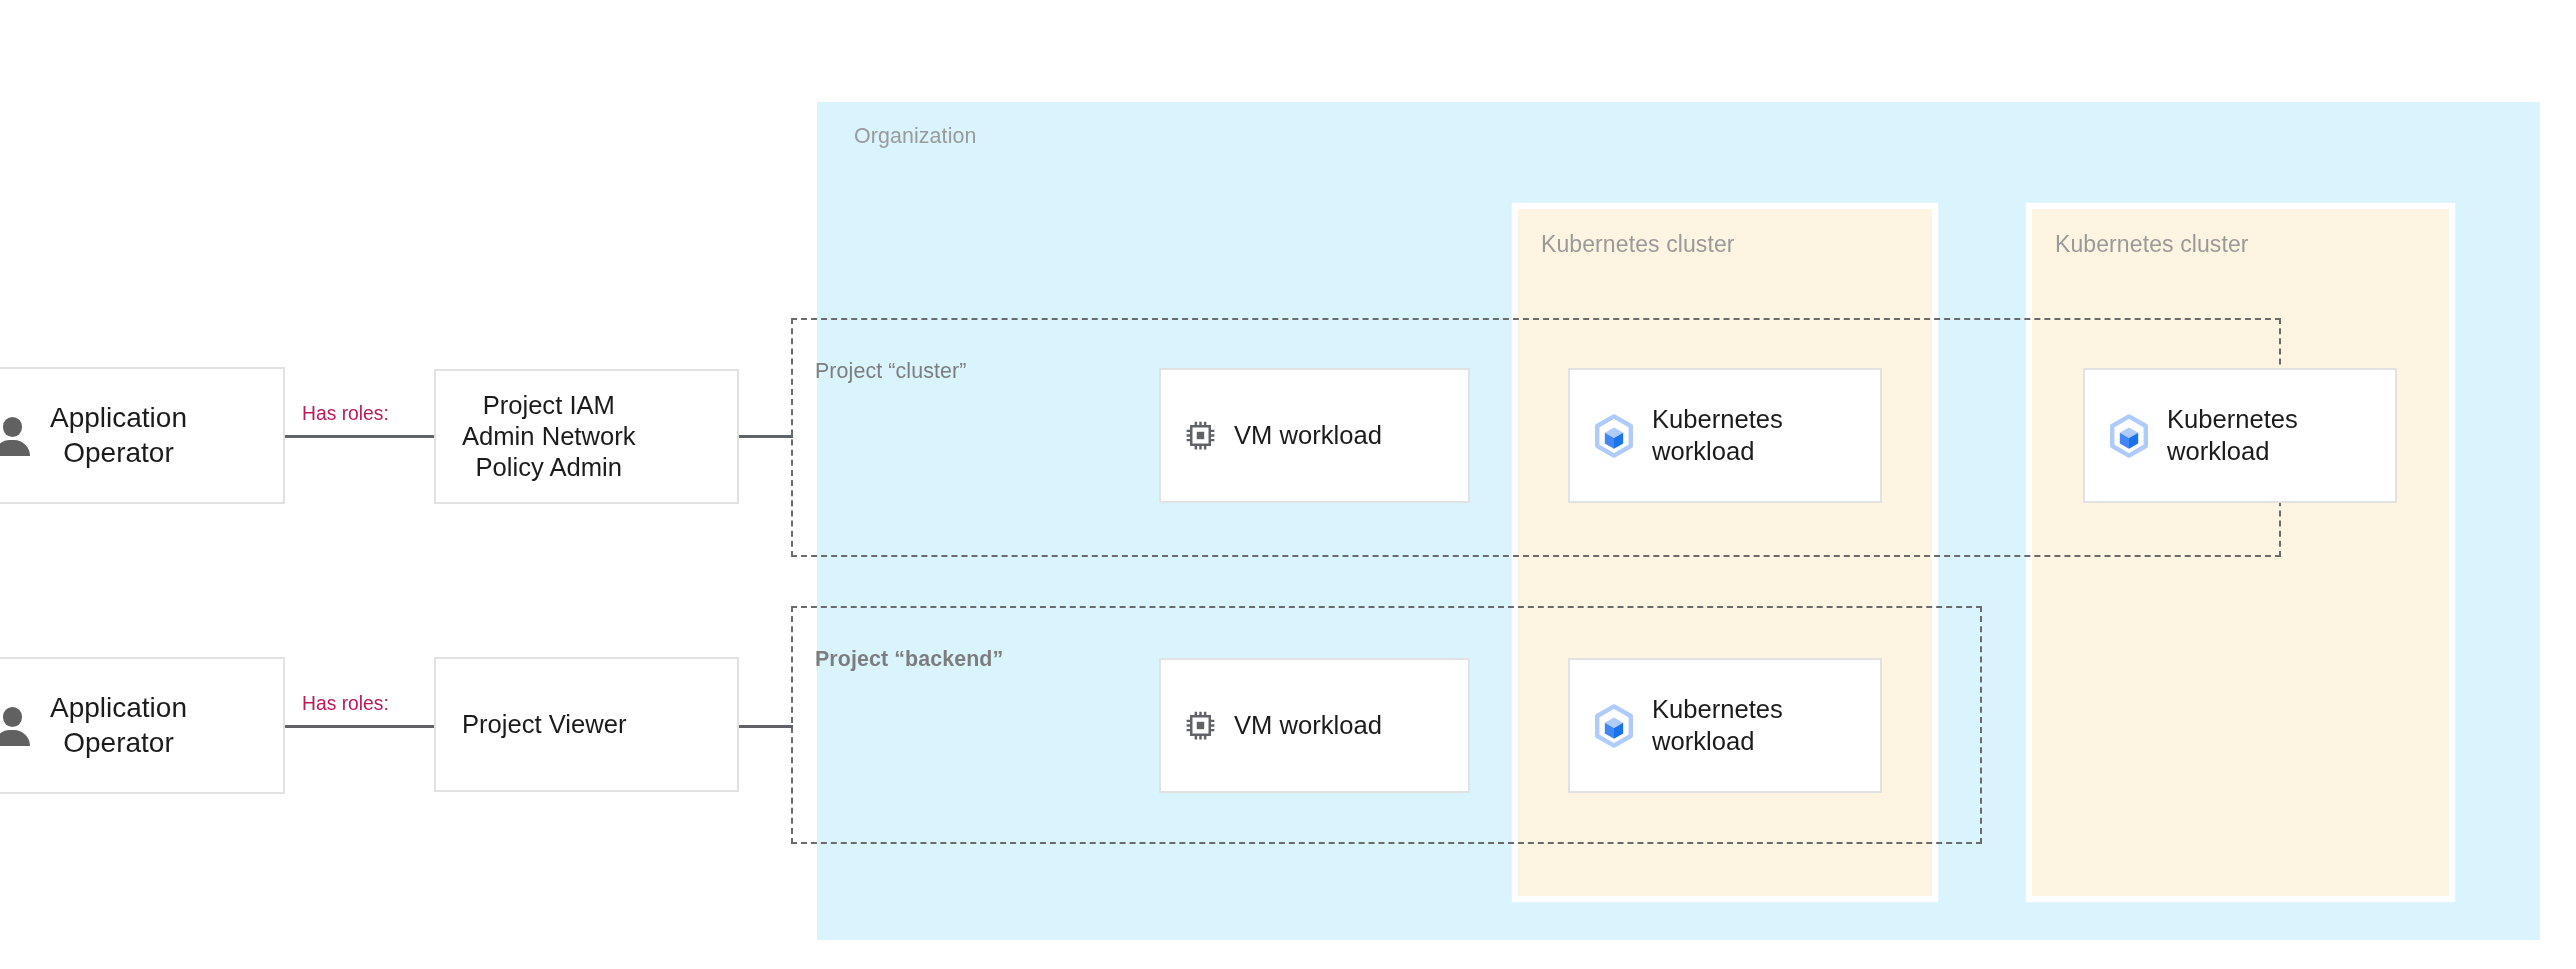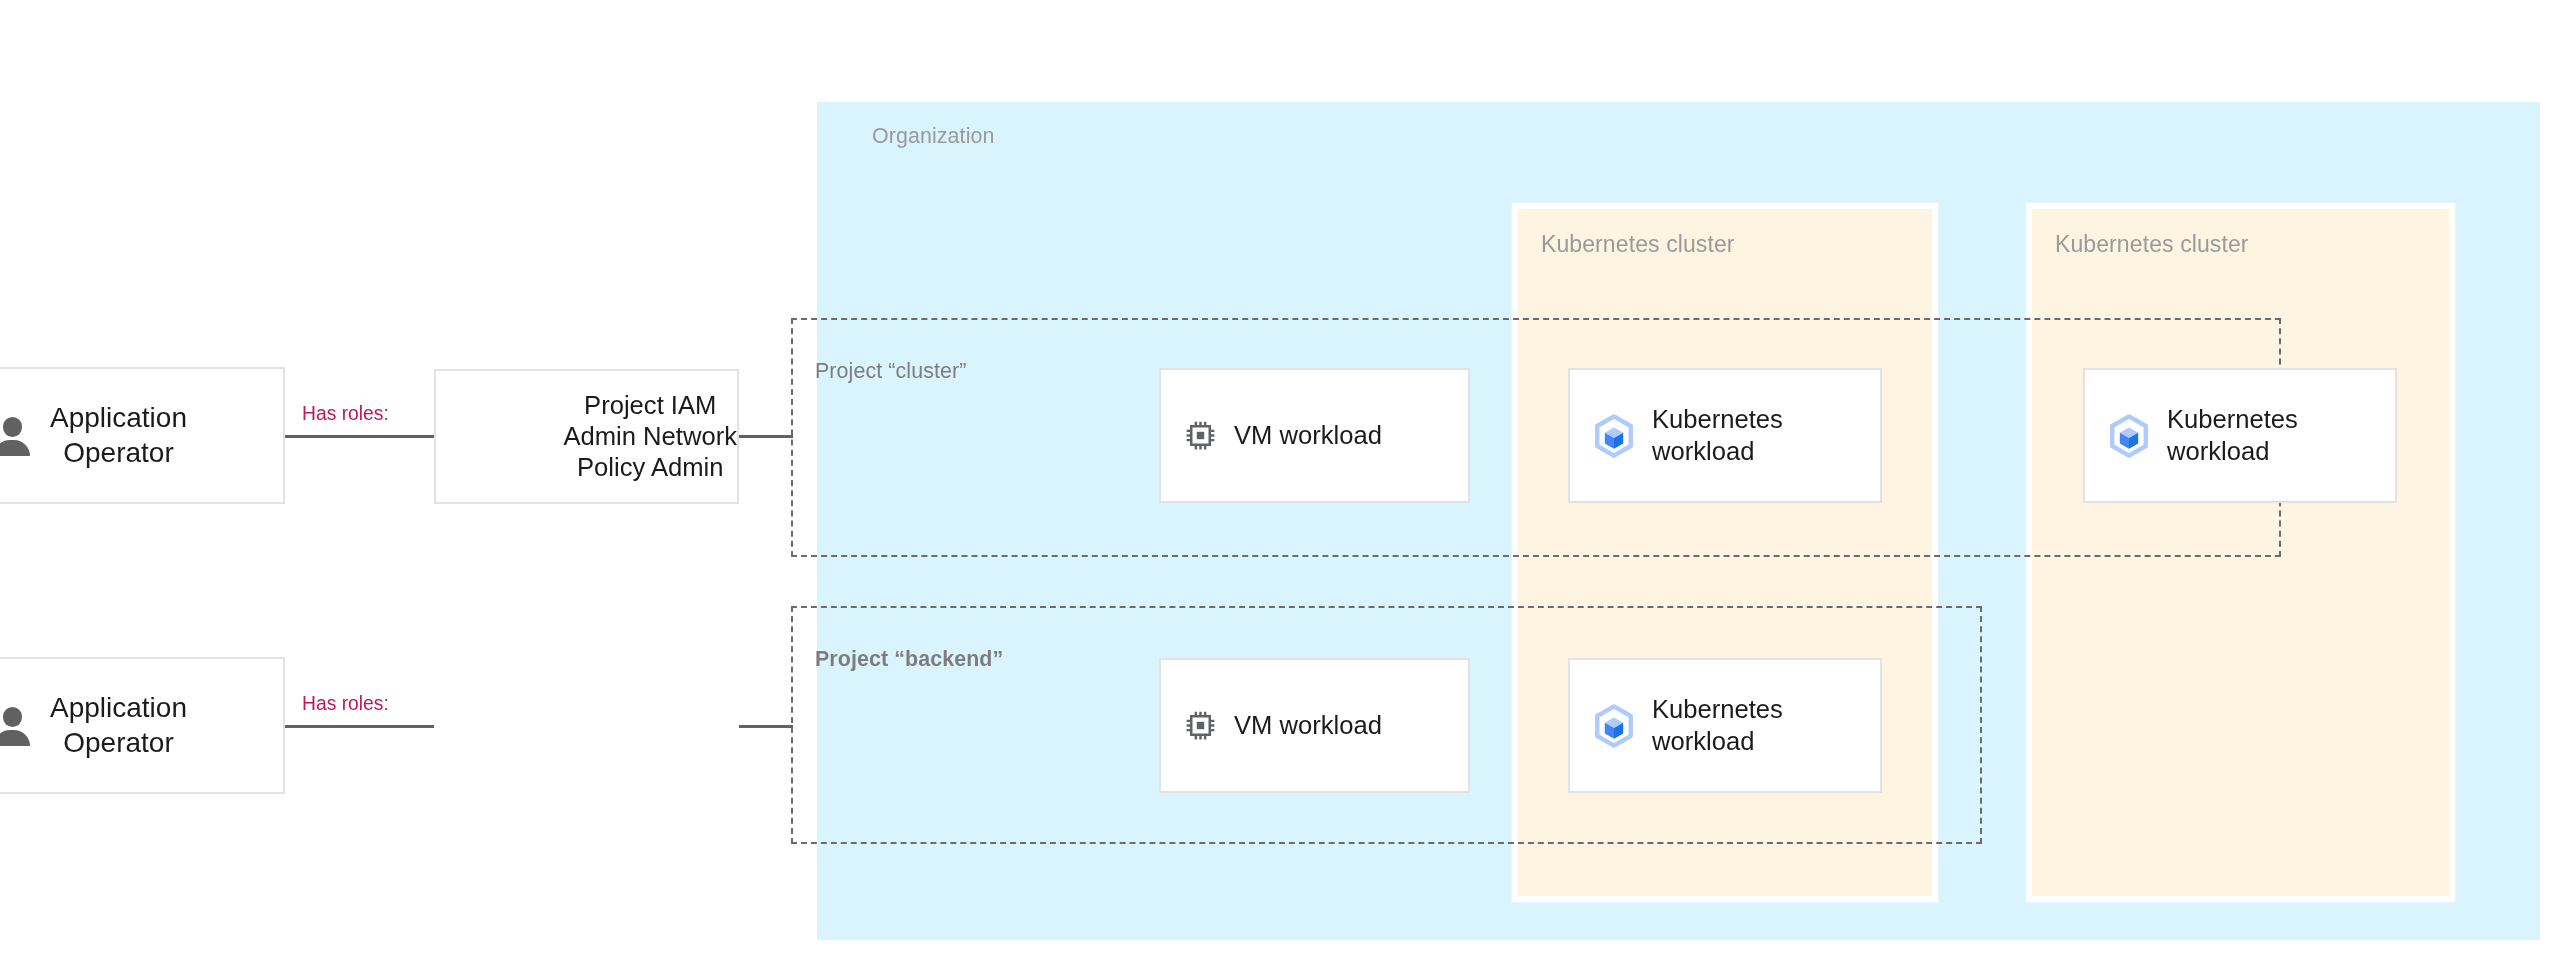--- a/index.html
+++ b/index.html
@@ -23,21 +23,21 @@
   .org-box {
     position: absolute;
     left: 817px;
     top: 102px;
     width: 1723px;
     height: 838px;
     background: #daf4fd;
   }
   .org-label {
     position: absolute;
-    left: 872px;
+    left: 854px;
     top: 124px;
     font-size: 21.4px;
     color: #9a9a9a;
     letter-spacing: 0.1px;
     white-space: nowrap;
   }
 
   .cluster-box {
     position: absolute;
     background: #fdf5e1;
@@ -68,21 +68,21 @@
 
   
   .card {
     position: absolute;
     background: #ffffff;
     border: 2.1px solid #e2e2e2;
     box-sizing: border-box;
     display: flex;
     align-items: center;
   }
-  .card.center { justify-content: flex-end; }
+  .card.center { justify-content: flex-start; padding-left: 26px; }
 
   .card-text {
     font-size: 25.6px;
     color: #1b1b1b;
     line-height: 1.22;
     white-space: pre-line;
   }
   .card-text.centered { text-align: center; }
 
   
@@ -238,20 +238,23 @@
       <span class="head"></span>
         <span class="body"></span>
     </span>
     <span class="actor-text">Application
 Operator</span>
   </div>
 
   <div class="connector" style="left:285px; top:725px; width:149px;"></div>
   <div class="edge-label" style="left:302px; top:693px;">Has roles:</div>
 
+  <div class="card center" style="left:434px; top:657px; width:305px; height:135px;">
+    <span class="card-text centered">Project Viewer</span>
+  </div>
 
   <div class="connector" style="left:739px; top:725px; width:54px;"></div>
 
   <div class="workload" style="left:1159px; top:658px; width:311px; height:135px;">
     <svg class="wl-icon" width="37" height="37" viewBox="0 0 24 24" aria-hidden="true">
       <g fill="none" stroke="#5f6368" stroke-width="1.6">
         <rect x="6" y="6" width="12" height="12"></rect>
         <path d="M9 3v3M12 3v3M15 3v3M9 18v3M12 18v3M15 18v3M3 9h3M3 12h3M3 15h3M18 9h3M18 12h3M18 15h3"></path>
       </g>
       <rect x="9.6" y="9.6" width="4.8" height="4.8" fill="#5f6368"></rect>

